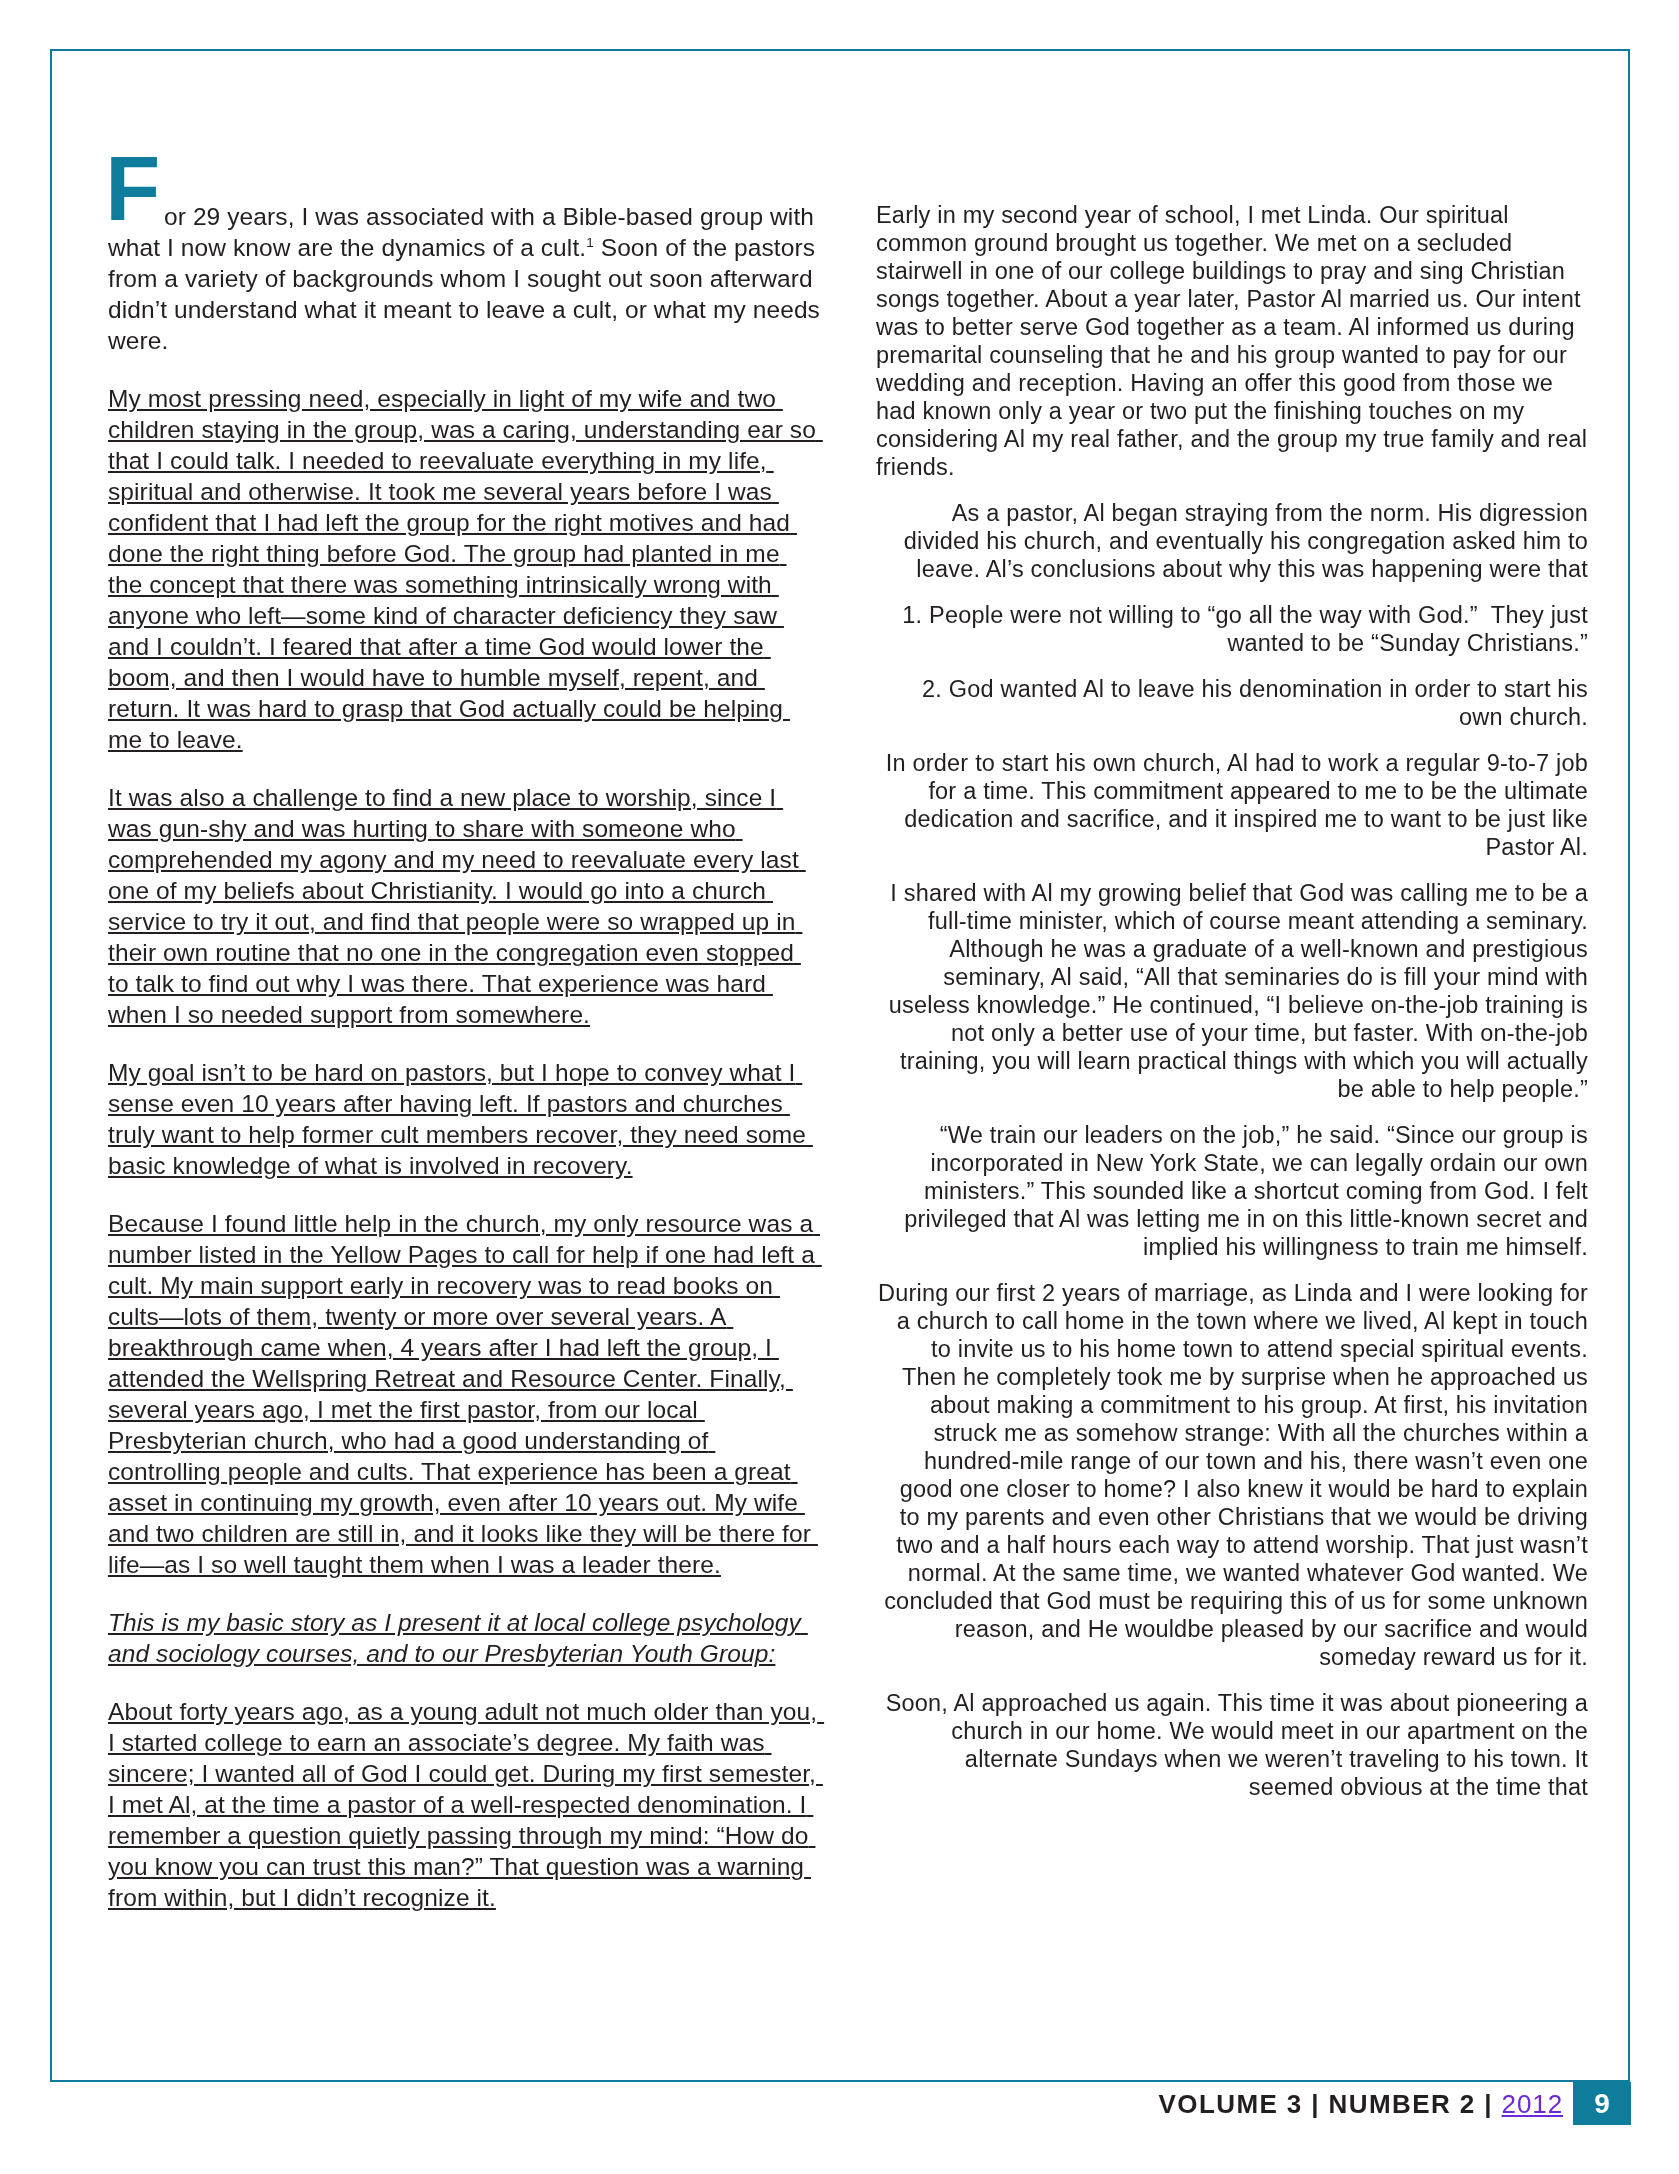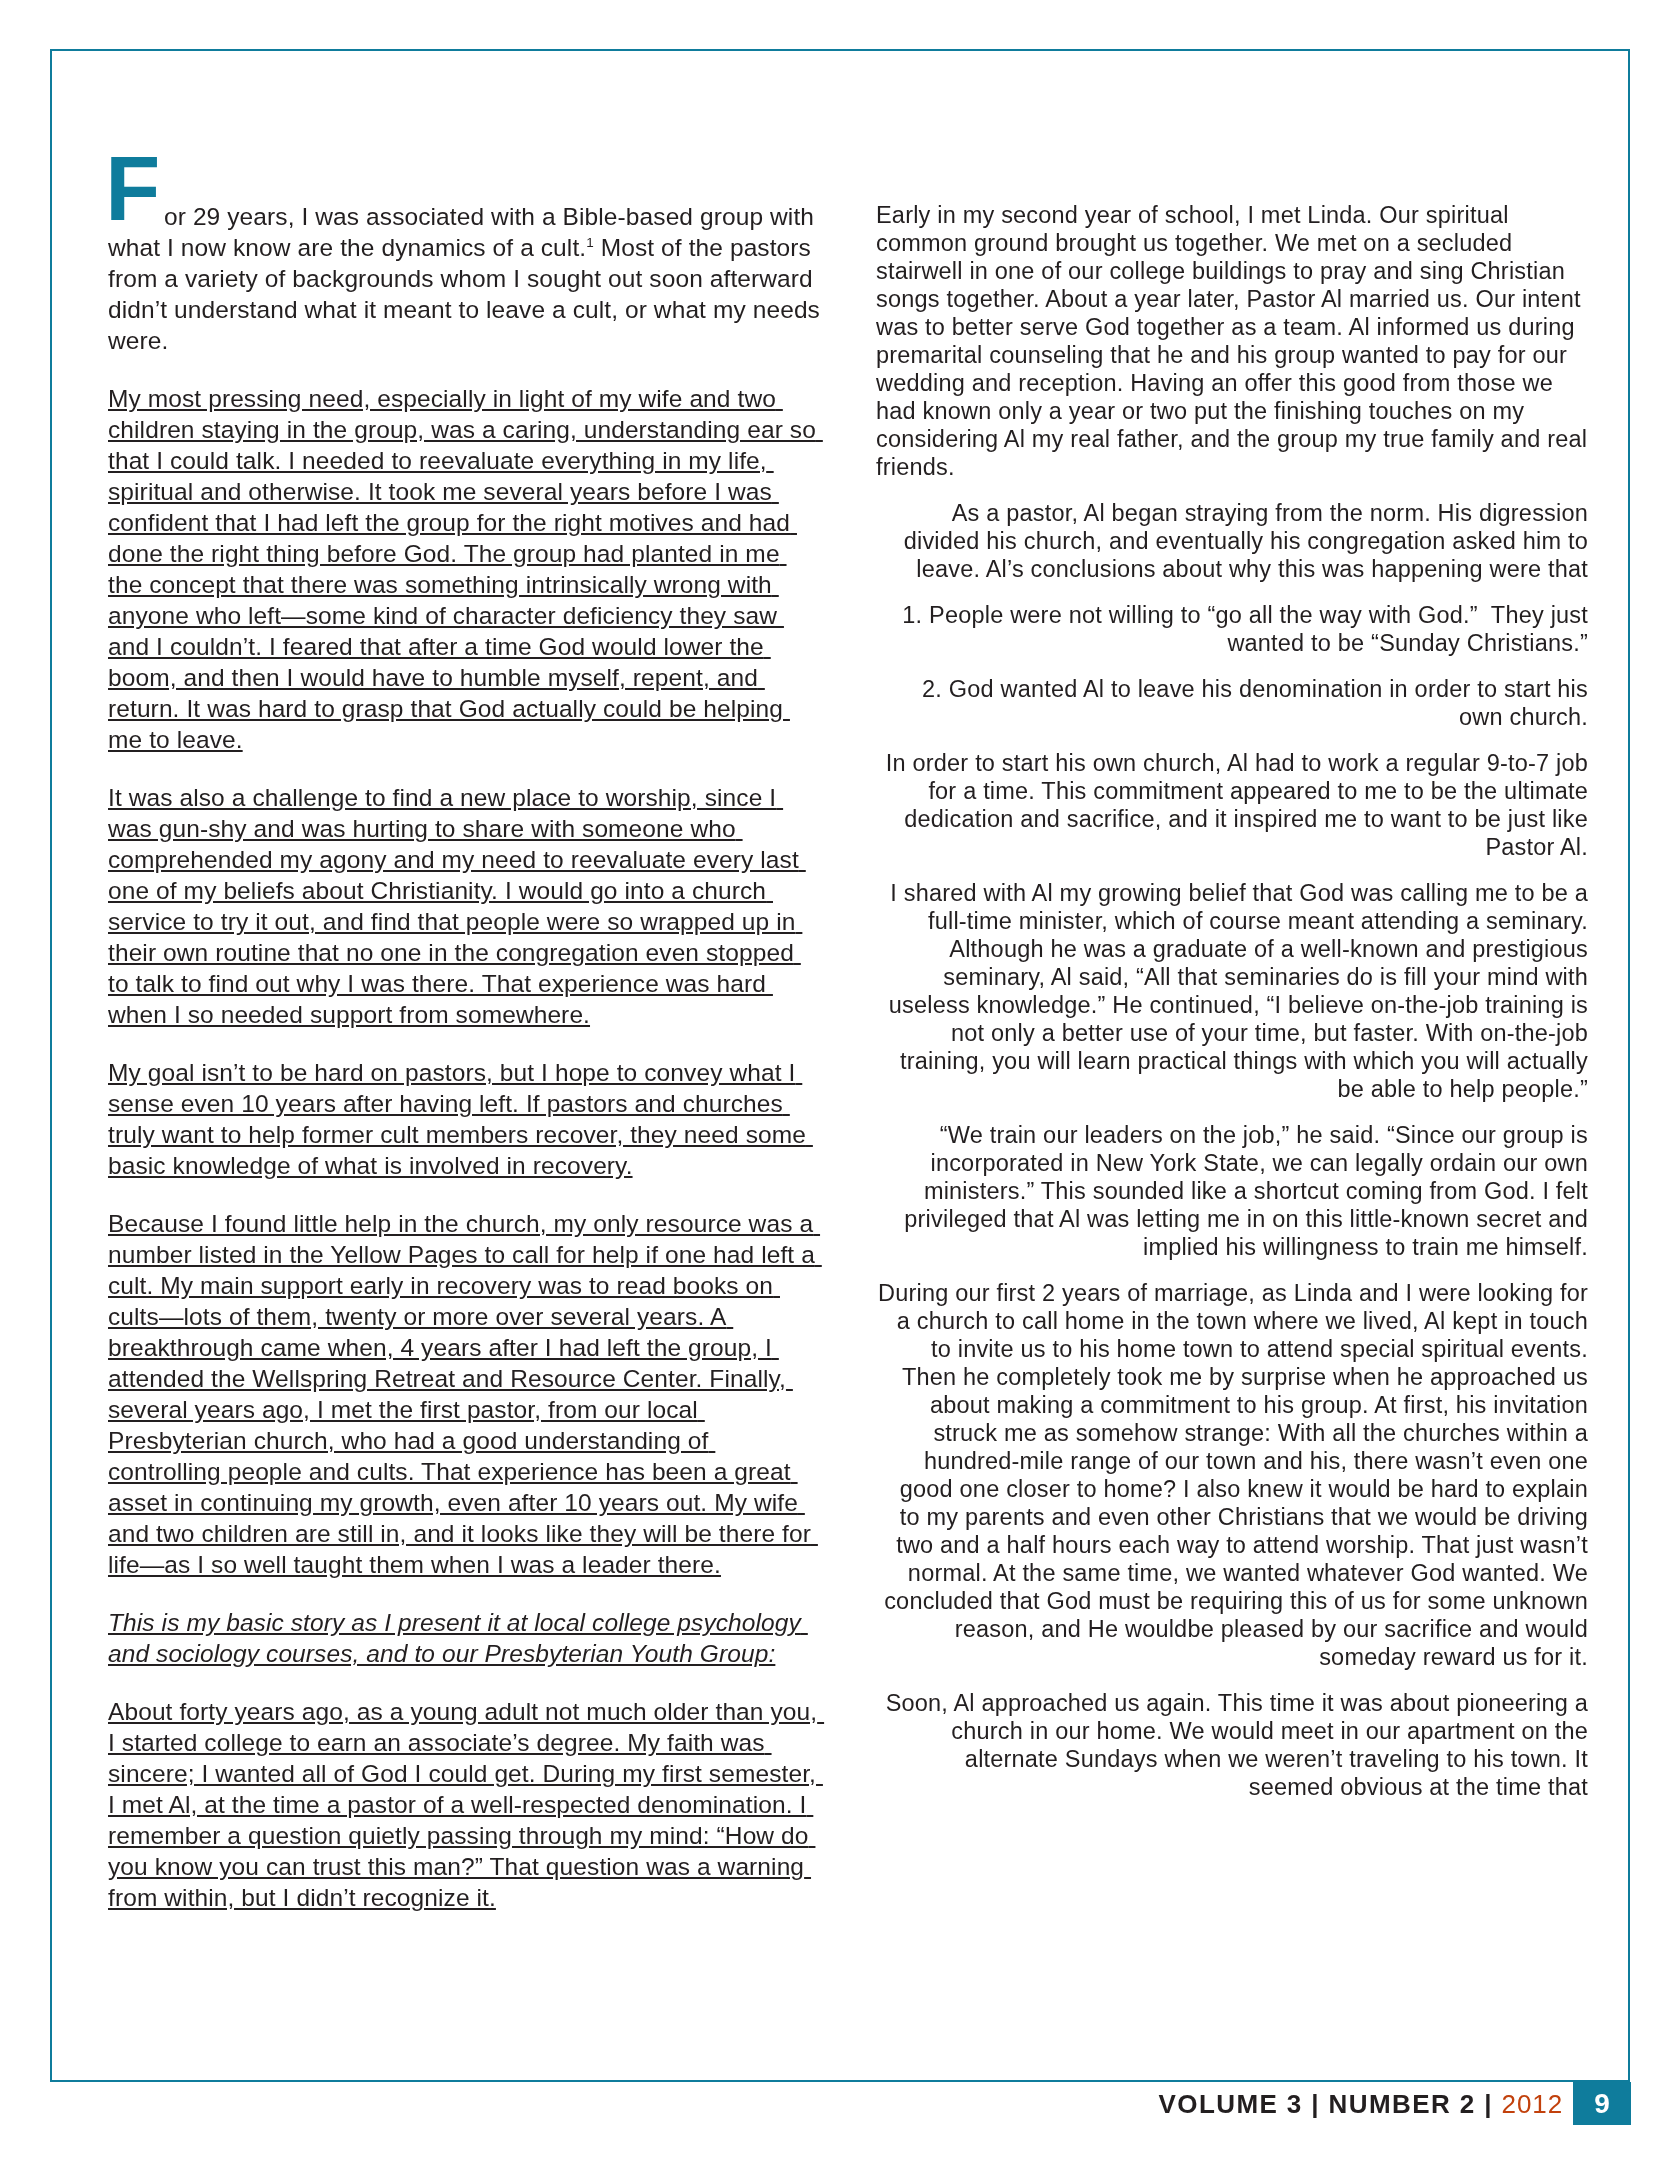--- a/index.html
+++ b/index.html
@@ -86,22 +86,23 @@
     top: 2089px;
     right: 117px;
     font-size: 26px;
     font-weight: bold;
     letter-spacing: 1.4px;
     white-space: pre;
     color: #231f20;
   }
   .footer-line .year {
     font-weight: normal;
-    color: #c2410c;
+    color: #6d28d9;
     letter-spacing: 0.9px;
+    text-decoration: underline;
   }
   .page-num-box {
     position: absolute;
     left: 1573px;
     top: 2082px;
     width: 58px;
     height: 43px;
     background: #0f7c9c;
     color: #ffffff;
     font-size: 28px;
@@ -114,21 +115,21 @@
 </head>
 <body>
 
 <div class="page">
 
   <div class="frame"></div>
 
   <div class="columns">
 
     <div class="col col-left">
-      <p class="p-intro"><span class="fcap">F</span><span>or 29 years, I was associated with a Bible-based group with what I now know are the dynamics of a cult.</span><sup class="fnote">1</sup><span> Most of the pastors from a variety of backgrounds whom I sought out soon afterward didn’t understand what it meant to leave a cult, or what my needs were.</span></p>
+      <p class="p-intro"><span class="fcap">F</span><span>or 29 years, I was associated with a Bible-based group with what I now know are the dynamics of a cult.</span><sup class="fnote">1</sup><span> Soon of the pastors from a variety of backgrounds whom I sought out soon afterward didn’t understand what it meant to leave a cult, or what my needs were.</span></p>
       <p>My most pressing need, especially in light of my wife and two children staying in the group, was a caring, understanding ear so that I could talk. I needed to reevaluate everything in my life, spiritual and otherwise. It took me several years before I was confident that I had left the group for the right motives and had done the right thing before God. The group had planted in me the concept that there was something intrinsically wrong with anyone who left—some kind of character deficiency they saw and I couldn’t. I feared that after a time God would lower the boom, and then I would have to humble myself, repent, and return. It was hard to grasp that God actually could be helping me to leave.</p>
       <p>It was also a challenge to find a new place to worship, since I was gun-shy and was hurting to share with someone who comprehended my agony and my need to reevaluate every last one of my beliefs about Christianity. I would go into a church service to try it out, and find that people were so wrapped up in their own routine that no one in the congregation even stopped to talk to find out why I was there. That experience was hard when I so needed support from somewhere.</p>
       <p>My goal isn’t to be hard on pastors, but I hope to convey what I sense even 10 years after having left. If pastors and churches truly want to help former cult members recover, they need some basic knowledge of what is involved in recovery.</p>
       <p>Because I found little help in the church, my only resource was a number listed in the Yellow Pages to call for help if one had left a cult. My main support early in recovery was to read books on cults—lots of them, twenty or more over several years. A breakthrough came when, 4 years after I had left the group, I attended the Wellspring Retreat and Resource Center. Finally, several years ago, I met the first pastor, from our local Presbyterian church, who had a good understanding of controlling people and cults. That experience has been a great asset in continuing my growth, even after 10 years out. My wife and two children are still in, and it looks like they will be there for life—as I so well taught them when I was a leader there.</p>
       <p class="italic">This is my basic story as I present it at local college psychology and sociology courses, and to our Presbyterian Youth Group:</p>
       <p>About forty years ago, as a young adult not much older than you, I started college to earn an associate’s degree. My faith was sincere; I wanted all of God I could get. During my first semester, I met Al, at the time a pastor of a well-respected denomination. I remember a question quietly passing through my mind: “How do you know you can trust this man?” That question was a warning from within, but I didn’t recognize it.</p>
     </div>
 
     <div class="col col-right">
       <p>Early in my second year of school, I met Linda. Our spiritual common ground brought us together. We met on a secluded stairwell in one of our college buildings to pray and sing Christian songs together. About a year later, Pastor Al married us. Our intent was to better serve God together as a team. Al informed us during premarital counseling that he and his group wanted to pay for our wedding and reception. Having an offer this good from those we had known only a year or two put the finishing touches on my considering Al my real father, and the group my true family and real friends.</p>

